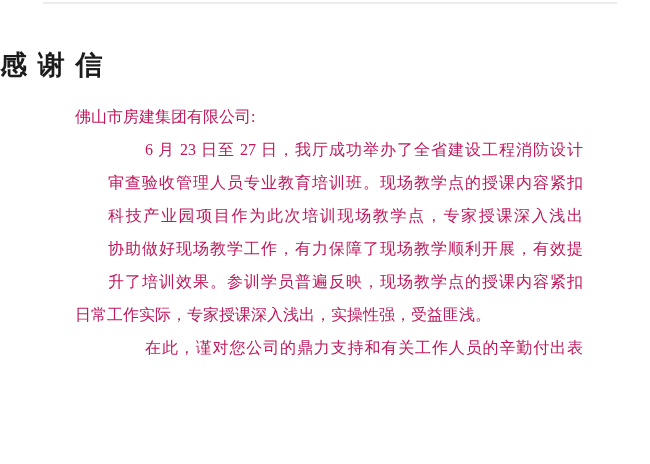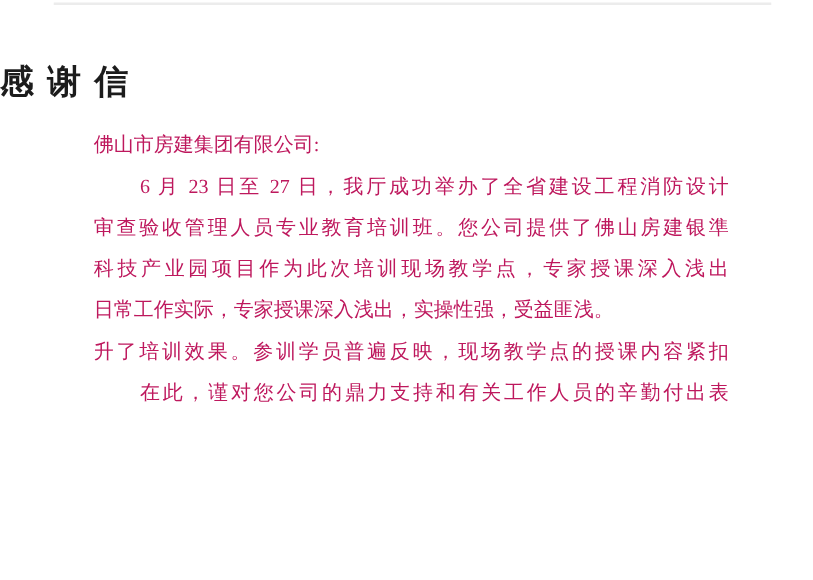--- a/index.html
+++ b/index.html
@@ -47,36 +47,38 @@
   .line {
     display: block;
     height: 33px;
     white-space: nowrap;
     text-align: left;
   }
   .line.justify {
     white-space: normal;
     text-align: justify;
     text-align-last: justify;
+    margin-left: 33px;
   }
   .line.indent {
     text-indent: 37px;
   }
 </style>
 </head>
 <body>
 
 <div class="page">
   <div class="top-edge"></div>
 
   <div class="letter-title">感 谢 信</div>
 
   <div class="letter-body">
     <div class="line">佛山市房建集团有限公司:</div>
 
     <div class="line justify indent">6 月 23 日至 27 日，我厅成功举办了全省建设工程消防设计</div>
-    <div class="line justify">审查验收管理人员专业教育培训班。您公司提供了佛山房建银準</div>
+    <div class="line justify">审查验收管理人员专业教育培训班。现场教学点的授课内容紧扣</div>
     <div class="line justify">科技产业园项目作为此次培训现场教学点，专家授课深入浅出</div>
+    <div class="line justify">协助做好现场教学工作，有力保障了现场教学顺利开展，有效提</div>
+    <div class="line justify">升了培训效果。参训学员普遍反映，现场教学点的授课内容紧扣</div>
     <div class="line">日常工作实际，专家授课深入浅出，实操性强，受益匪浅。</div>
-    <div class="line justify">升了培训效果。参训学员普遍反映，现场教学点的授课内容紧扣</div>
     <div class="line justify indent">在此，谨对您公司的鼎力支持和有关工作人员的辛勤付出表</div>
   </div>
 </div>
 
 </body></html>

